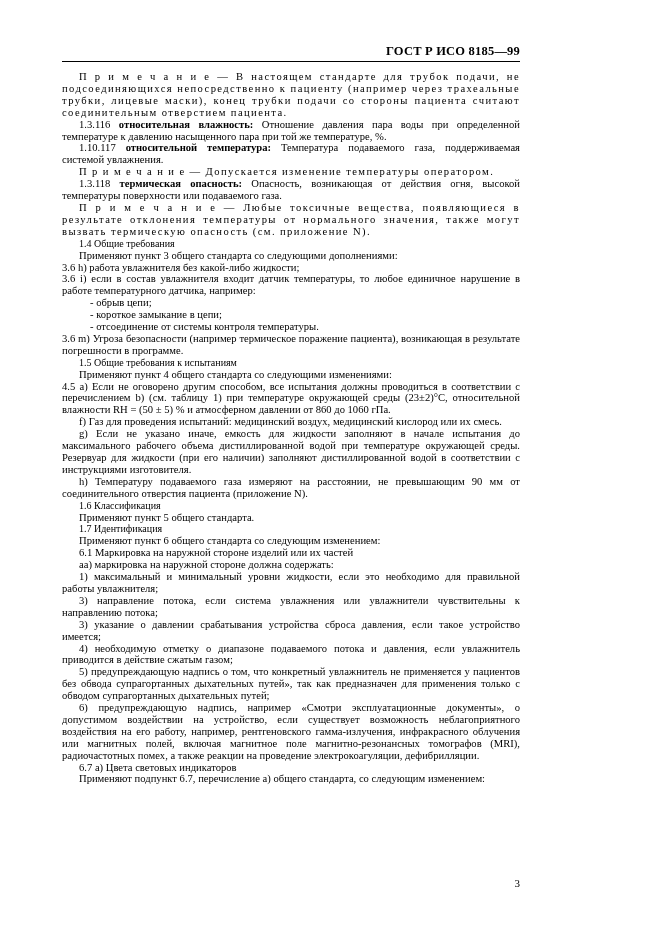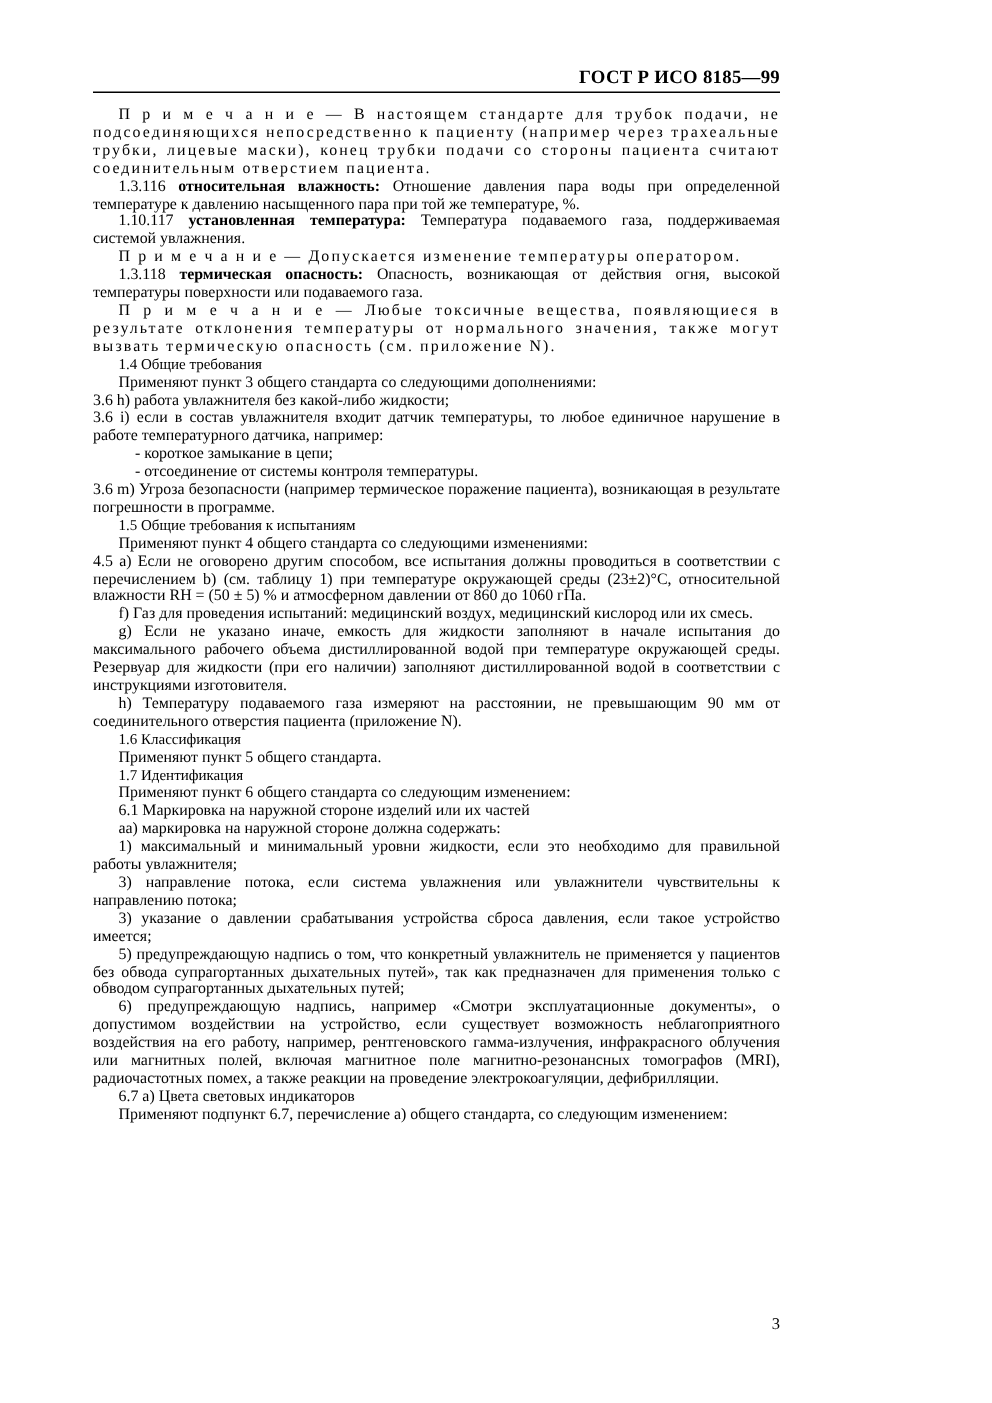--- a/index.html
+++ b/index.html
@@ -84,38 +84,39 @@
   <div class="header-rule"></div>
 
   <div class="body-text">
 
     <p class="ind note-lead">П р и м е ч а н и е  — В настоящем стандарте для трубок подачи, не подсоединяющихся непосредственно к пациенту (например через трахеальные трубки, лицевые маски), конец трубки подачи со стороны пациента считают соединительным отверстием пациента.</p>
 
     <div class="gap"></div>
 
     <p class="ind"><span>1.3.116</span> <b class="term">относительная влажность:</b><span> Отношение давления пара воды при определенной температуре к давлению насыщенного пара при той же температуре, %.</span></p>
 
-    <p class="ind"><span>1.10.117</span> <b class="term">установленная температура:</b><span> Температура подаваемого газа, поддерживаемая системой увлажнения.</span></p>
+    <p class="ind"><span>1.10.117</span> <b class="term">относительной температура:</b><span> Температура подаваемого газа, поддерживаемая системой увлажнения.</span></p>
 
     <div class="gap"></div>
 
     <p class="ind note-lead">П р и м е ч а н и е  — Допускается изменение температуры оператором.</p>
 
     <div class="gap"></div>
 
     <p class="ind"><span>1.3.118</span> <b class="term">термическая опасность:</b><span> Опасность, возникающая от действия огня, высокой температуры поверхности или подаваемого газа.</span></p>
 
     <div class="gap"></div>
 
     <p class="ind note-lead">П р и м е ч а н и е  — Любые токсичные вещества, появляющиеся в результате отклонения температуры от нормального значения, также могут вызвать термическую опасность (см. приложение N).</p>
 
     <p class="sect-head">1.4 Общие требования</p>
     <p class="ind">Применяют пункт 3 общего стандарта со следующими дополнениями:</p>
     <p class="noind">3.6 h) работа увлажнителя без какой-либо жидкости;</p>
     <p class="noind">3.6 i) если в состав увлажнителя входит датчик температуры, то любое единичное нарушение в работе температурного датчика, например:</p>
+    <p class="dash-item">- обрыв цепи;</p>
     <p class="dash-item">- короткое замыкание в цепи;</p>
     <p class="dash-item">- отсоединение от системы контроля температуры.</p>
     <p class="noind">3.6 m) Угроза безопасности (например термическое поражение пациента), возникающая в результате погрешности в программе.</p>
 
     <p class="sect-head">1.5 Общие требования к испытаниям</p>
     <p class="ind">Применяют пункт 4 общего стандарта со следующими изменениями:</p>
     <p class="noind">4.5 a)  Если не оговорено другим способом, все испытания должны проводиться в соответствии с перечислением b) (см. таблицу 1) при температуре окружающей среды (23±2)°С, относительной влажности RH = (50 ± 5) % и атмосферном давлении от 860 до 1060 гПа.</p>
     <p class="ind">f) Газ для проведения испытаний: медицинский воздух, медицинский кислород или их смесь.</p>
     <p class="ind">g)  Если не указано иначе, емкость для жидкости заполняют в начале испытания до максимального рабочего объема дистиллированной водой при температуре окружающей среды. Резервуар для жидкости (при его наличии) заполняют дистиллированной водой в соответствии с инструкциями изготовителя.</p>
     <p class="ind">h) Температуру подаваемого газа измеряют на расстоянии, не превышающим 90 мм от соединительного отверстия пациента (приложение N).</p>
@@ -123,20 +124,21 @@
     <p class="sect-head">1.6 Классификация</p>
     <p class="ind">Применяют пункт 5 общего стандарта.</p>
 
     <p class="sect-head">1.7 Идентификация</p>
     <p class="ind">Применяют пункт 6 общего стандарта со следующим изменением:</p>
     <p class="ind">6.1 Маркировка на наружной стороне изделий или их частей</p>
     <p class="ind">aa) маркировка на наружной стороне должна содержать:</p>
     <p class="ind">1) максимальный и минимальный уровни жидкости, если это необходимо для правильной работы увлажнителя;</p>
     <p class="ind">3) направление потока, если система увлажнения или увлажнители чувствительны к направлению потока;</p>
     <p class="ind">3) указание о давлении срабатывания устройства сброса давления, если такое устройство имеется;</p>
+    <p class="ind">4) необходимую отметку о диапазоне подаваемого потока и давления, если увлажнитель приводится в действие сжатым газом;</p>
     <p class="ind">5) предупреждающую надпись о том, что конкретный увлажнитель не применяется у пациентов без обвода супрагортанных дыхательных путей», так как предназначен для применения только с обводом супрагортанных дыхательных путей;</p>
     <p class="ind">6) предупреждающую надпись, например «Смотри эксплуатационные документы», о допустимом воздействии на устройство, если существует возможность неблагоприятного воздействия на его работу, например, рентгеновского гамма-излучения, инфракрасного облучения или магнитных полей, включая магнитное поле магнитно-резонансных томографов (MRI), радиочастотных помех, а также реакции на проведение электрокоагуляции, дефибрилляции.</p>
     <p class="ind">6.7 a)  Цвета световых индикаторов</p>
     <p class="ind">Применяют подпункт 6.7, перечисление a) общего стандарта, со следующим изменением:</p>
 
   </div>
 
   <div class="footer">3</div>
 
 </div>

